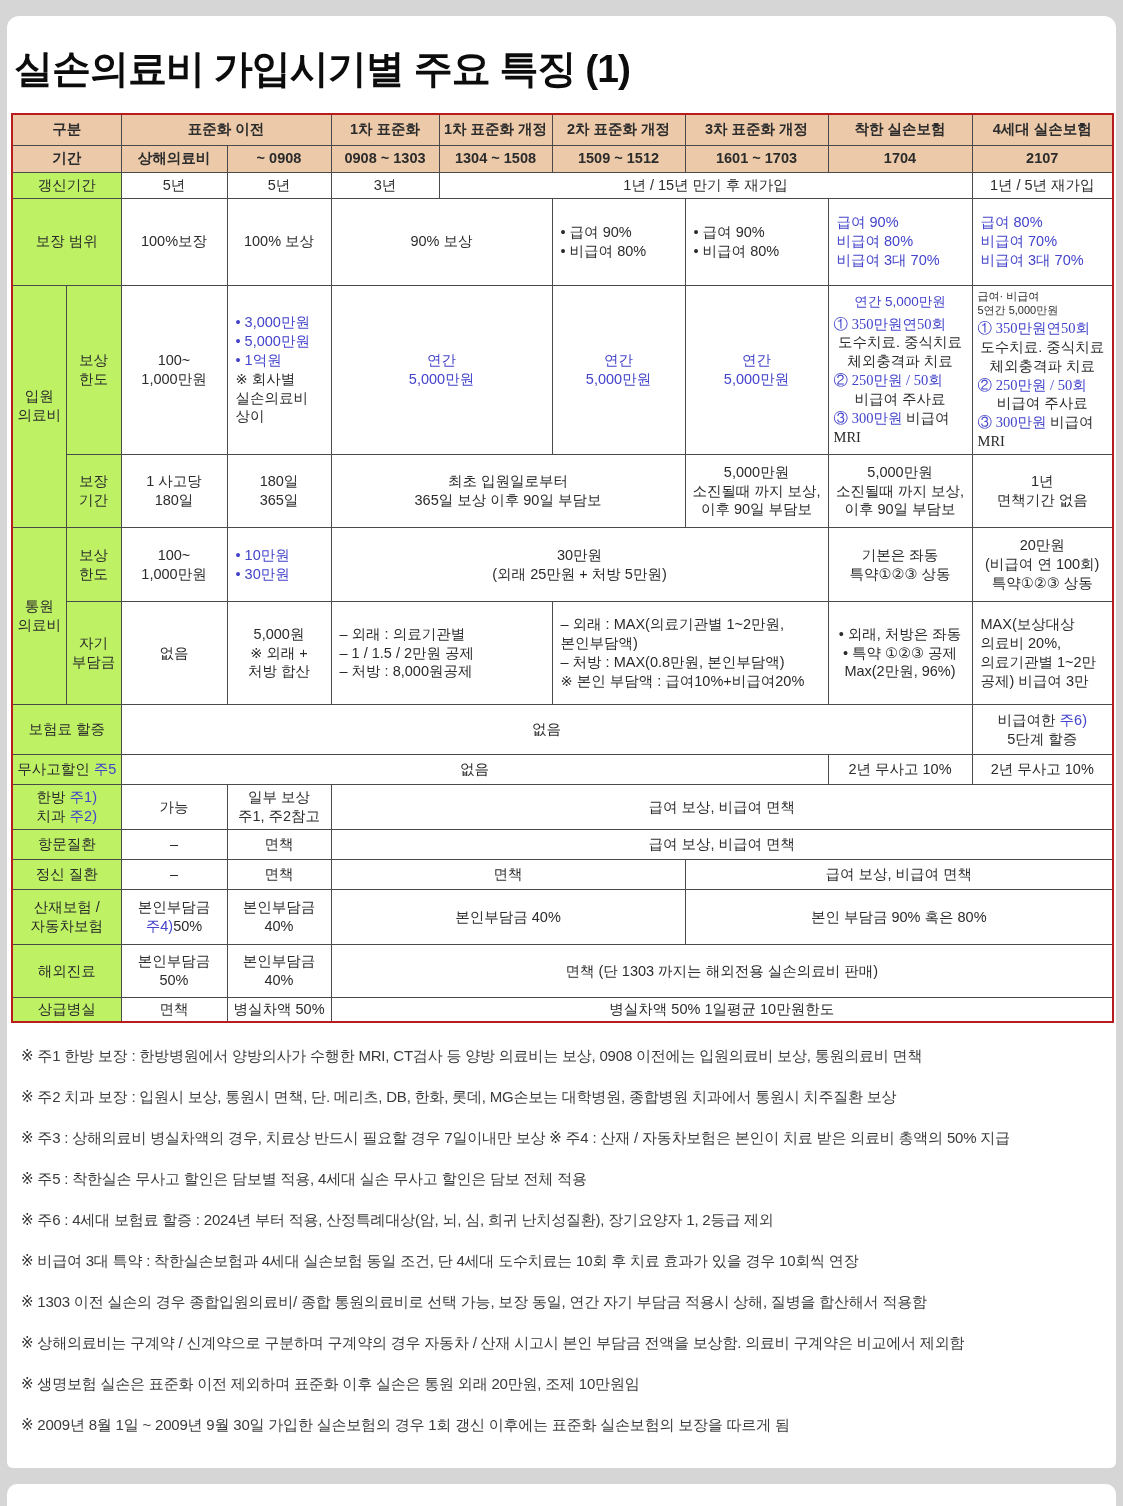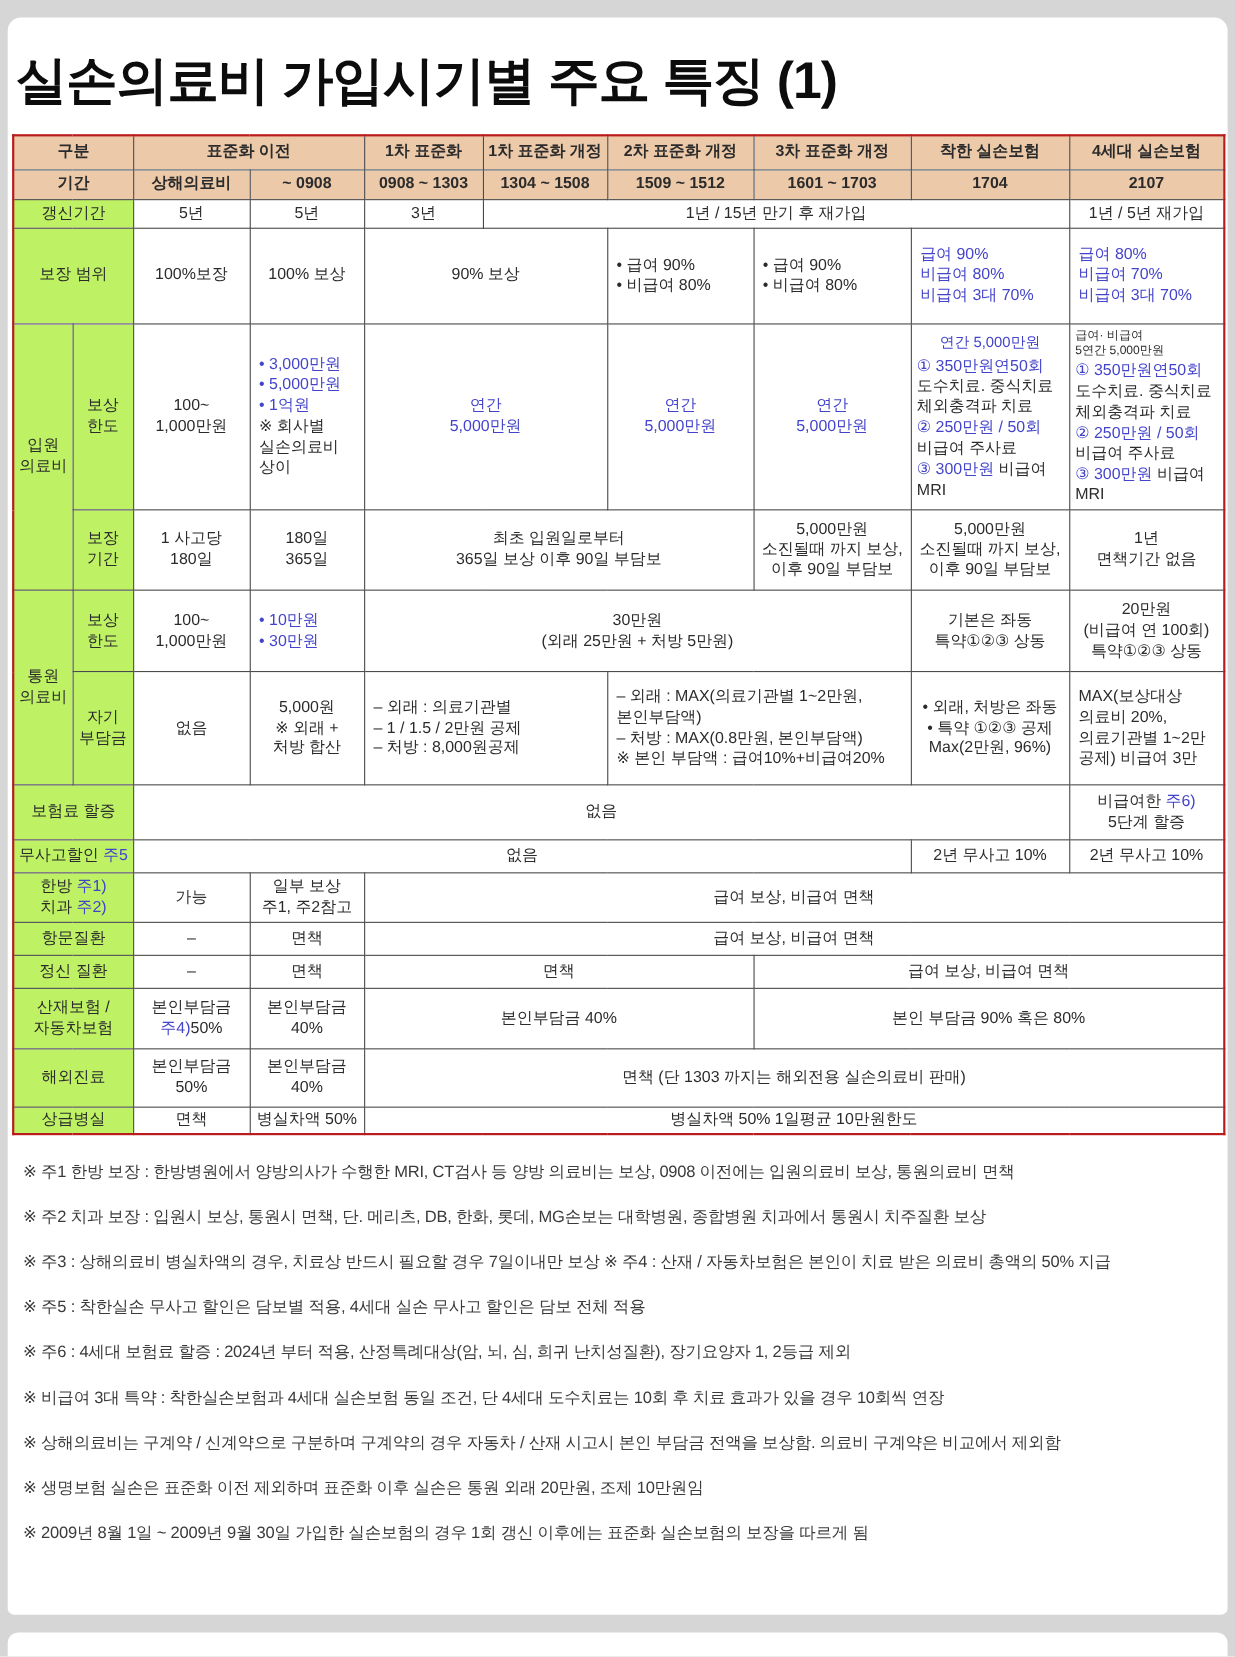--- a/index.html
+++ b/index.html
@@ -12,21 +12,21 @@
   .page{
     position:absolute;left:7px;top:16px;width:1109px;height:1452px;
     background:#ffffff;border-radius:12px 12px 6px 6px;
     overflow:hidden;
   }
   .next-page{
     position:absolute;left:7px;top:1484px;width:1109px;height:22px;
     background:#ffffff;border-radius:10px 10px 0 0;
   }
   .title{
-    font-size:47px;font-weight:800;color:#0c0c0c;
+    font-size:39px;font-weight:800;color:#0c0c0c;
     margin:26px 0 17px 7px;letter-spacing:-1px;
   }
   .tbl-wrap{padding:0 4px;}
   table.tbl{
     border-collapse:collapse;table-layout:fixed;width:1101px;
     border:2px solid #b91c1c;
   }
   table.tbl td{
     border:1.5px solid #4a4a4a;
     text-align:center;vertical-align:middle;
@@ -36,22 +36,22 @@
   .hdr{background:#ebc9a9;font-weight:600;font-size:15px;}
   .lbl{background:#bef264;}
   .pre{white-space:pre-line;}
   .blue{color:#4343cb;}
   .left{text-align:left !important;padding-left:8px !important;}
   .sm{font-size:12px;line-height:1.28;}
   .md{font-size:13.2px;}
   .detail{text-align:left;padding:1px 2px;}
   .d-title{ text-align:center;font-size:13.5px;margin-bottom:4px;}
   .d-title-l{text-align:left;font-size:11px;margin-bottom:2px;}
-  .d-num{text-align:left;}
-  .d-txt{text-align:left;white-space:pre-line;}
+  .d-num{text-align:left;font-family:Liberation Serif, serif;}
+  .d-txt{text-align:center;white-space:pre-line;}
   .footnotes{margin:24px 0 0 14px;}
   .footnote{font-size:15px;color:#3a3a3a;margin-bottom:22px;letter-spacing:-0.2px;}
 </style>
 </head>
 <body>
 
 <div class="page">
   <div class="title">실손의료비 가입시기별 주요 특징 (1)</div>
 
   <div class="tbl-wrap">
@@ -299,20 +299,21 @@
       </table>
   </div>
 
   <div class="footnotes">
     <div class="footnote">※ 주1 한방 보장 : 한방병원에서 양방의사가 수행한 MRI, CT검사 등 양방 의료비는 보상, 0908 이전에는 입원의료비 보상, 통원의료비 면책</div>
     <div class="footnote">※ 주2 치과 보장 : 입원시 보상, 통원시 면책, 단. 메리츠, DB, 한화, 롯데, MG손보는 대학병원, 종합병원 치과에서 통원시 치주질환 보상</div>
     <div class="footnote">※ 주3 : 상해의료비 병실차액의 경우, 치료상 반드시 필요할 경우 7일이내만 보상 ※ 주4 : 산재 / 자동차보험은 본인이 치료 받은 의료비 총액의 50% 지급</div>
     <div class="footnote">※ 주5 : 착한실손 무사고 할인은 담보별 적용, 4세대 실손 무사고 할인은 담보 전체 적용</div>
     <div class="footnote">※ 주6 : 4세대 보험료 할증 : 2024년 부터 적용, 산정특례대상(암, 뇌, 심, 희귀 난치성질환), 장기요양자 1, 2등급 제외</div>
     <div class="footnote">※ 비급여 3대 특약 : 착한실손보험과 4세대 실손보험 동일 조건, 단 4세대 도수치료는 10회 후 치료 효과가 있을 경우 10회씩 연장</div>
+    <div class="footnote">※ 1303 이전 실손의 경우 종합입원의료비/ 종합 통원의료비로 선택 가능, 보장 동일, 연간 자기 부담금 적용시 상해, 질병을 합산해서 적용함</div>
     <div class="footnote">※ 상해의료비는 구계약 / 신계약으로 구분하며 구계약의 경우 자동차 / 산재 시고시 본인 부담금 전액을 보상함. 의료비 구계약은 비교에서 제외함</div>
     <div class="footnote">※ 생명보험 실손은 표준화 이전 제외하며 표준화 이후 실손은 통원 외래 20만원, 조제 10만원임</div>
     <div class="footnote">※ 2009년 8월 1일 ~ 2009년 9월 30일 가입한 실손보험의 경우 1회 갱신 이후에는 표준화 실손보험의 보장을 따르게 됨</div>
   </div>
 
 </div>
 
 <div class="next-page"></div>
 
 </body></html>

